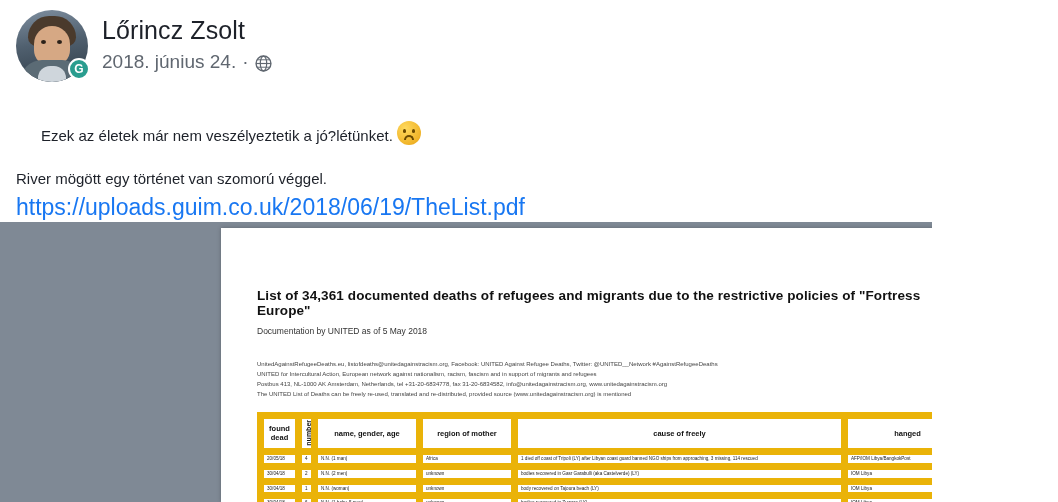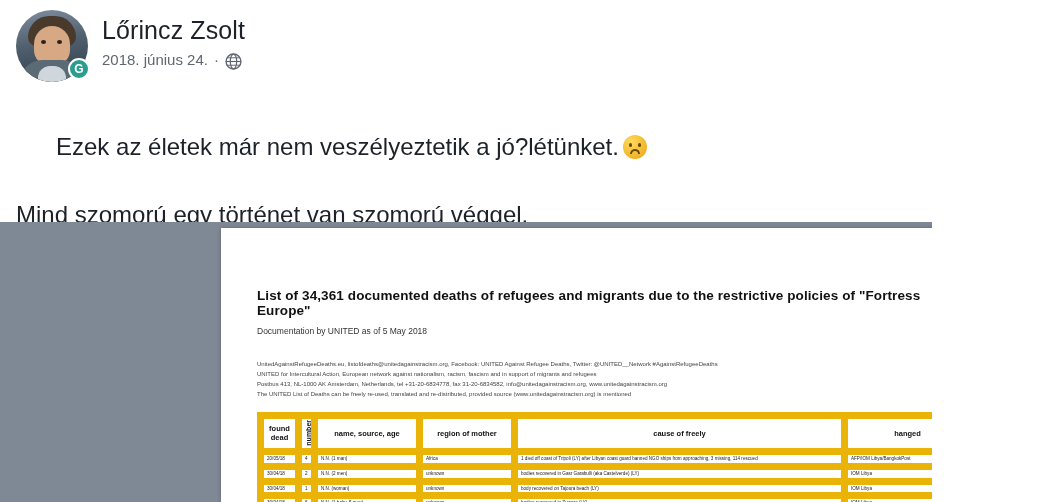--- a/index.html
+++ b/index.html
@@ -110,38 +110,38 @@
     font-weight: normal;
     color: #1d2129;
     line-height: 1.15;
     letter-spacing: 0.1px;
   }
   .meta-row {
     display: flex;
     align-items: center;
     margin-top: 6px;
     color: #606770;
-    font-size: 15px;
+    font-size: 19px;
   }
   .meta-date { color: #606770; }
   .meta-sep { margin: 0 6px; color: #606770; }
   .globe-icon {
     display: inline-block;
     width: 17px;
     height: 17px;
     position: relative;
     top: 2px;
   }
 
   
   .post-body {
     padding: 8px 16px 0 16px;
   }
   .post-line {
-    font-size: 24px;
+    font-size: 15px;
     color: #1d2129;
     line-height: 1.42;
     white-space: pre-wrap;
   }
   .emoji {
     display: inline-block;
     width: 24px;
     height: 24px;
     border-radius: 50%;
     background: radial-gradient(circle at 35% 30%, #ffd95e, #f0b429 70%, #e09b0e 100%);
@@ -291,39 +291,39 @@
           </svg>
         </span>
       </div>
     </div>
   </div>
 
   <div class="post-body">
     <div class="post-line">
       <span>Ezek az életek már nem veszélyeztetik a jó?létünket.</span><span class="emoji"><span class="mouth"></span></span>
     </div>
-    <div class="post-line">Mind szomorú egy történet van szomorú véggel.</div>
+    <div class="post-line">River mögött egy történet van szomorú véggel.</div>
     <a class="post-link" href="#">https://uploads.guim.co.uk/2018/06/19/TheList.pdf</a>
   </div>
 
   <div class="attachment">
     <div class="pdf-page">
       <div class="pdf-title">List of 34,361 documented deaths of refugees and migrants due to the restrictive policies of "Fortress Europe"</div>
       <div class="pdf-subtitle">Documentation by UNITED as of 5 May 2018</div>
       <div class="pdf-meta-line">UnitedAgainstRefugeeDeaths.eu, listofdeaths@unitedagainstracism.org, Facebook: UNITED Against Refugee Deaths, Twitter: @UNITED__Network #AgainstRefugeeDeaths</div>
       <div class="pdf-meta-line">UNITED for Intercultural Action, European network against nationalism, racism, fascism and in support of migrants and refugees</div>
       <div class="pdf-meta-line">Postbus 413, NL-1000 AK Amsterdam, Netherlands, tel +31-20-6834778, fax 31-20-6834582, info@unitedagainstracism.org, www.unitedagainstracism.org</div>
       <div class="pdf-meta-line">The UNITED List of Deaths can be freely re-used, translated and re-distributed, provided source (www.unitedagainstracism.org) is mentioned</div>
 
       <table class="pdf-table">
         <thead>
           <tr>
             <th class="col-found">found dead</th>
             <th class="col-number"><span class="th-vertical">number</span></th>
-            <th class="col-name">name, source, age</th>
+            <th class="col-name">name, gender, age</th>
             <th class="col-region">region of mother</th>
             <th class="col-cause">cause of freely</th>
             <th class="col-source">hanged</th>
           </tr>
         </thead>
         <tbody id="table-body">
             <tr>
               <td class="col-found">20/05/18</td>
               <td class="col-number">4</td>
               <td class="col-name">N.N. (1 man)</td>

